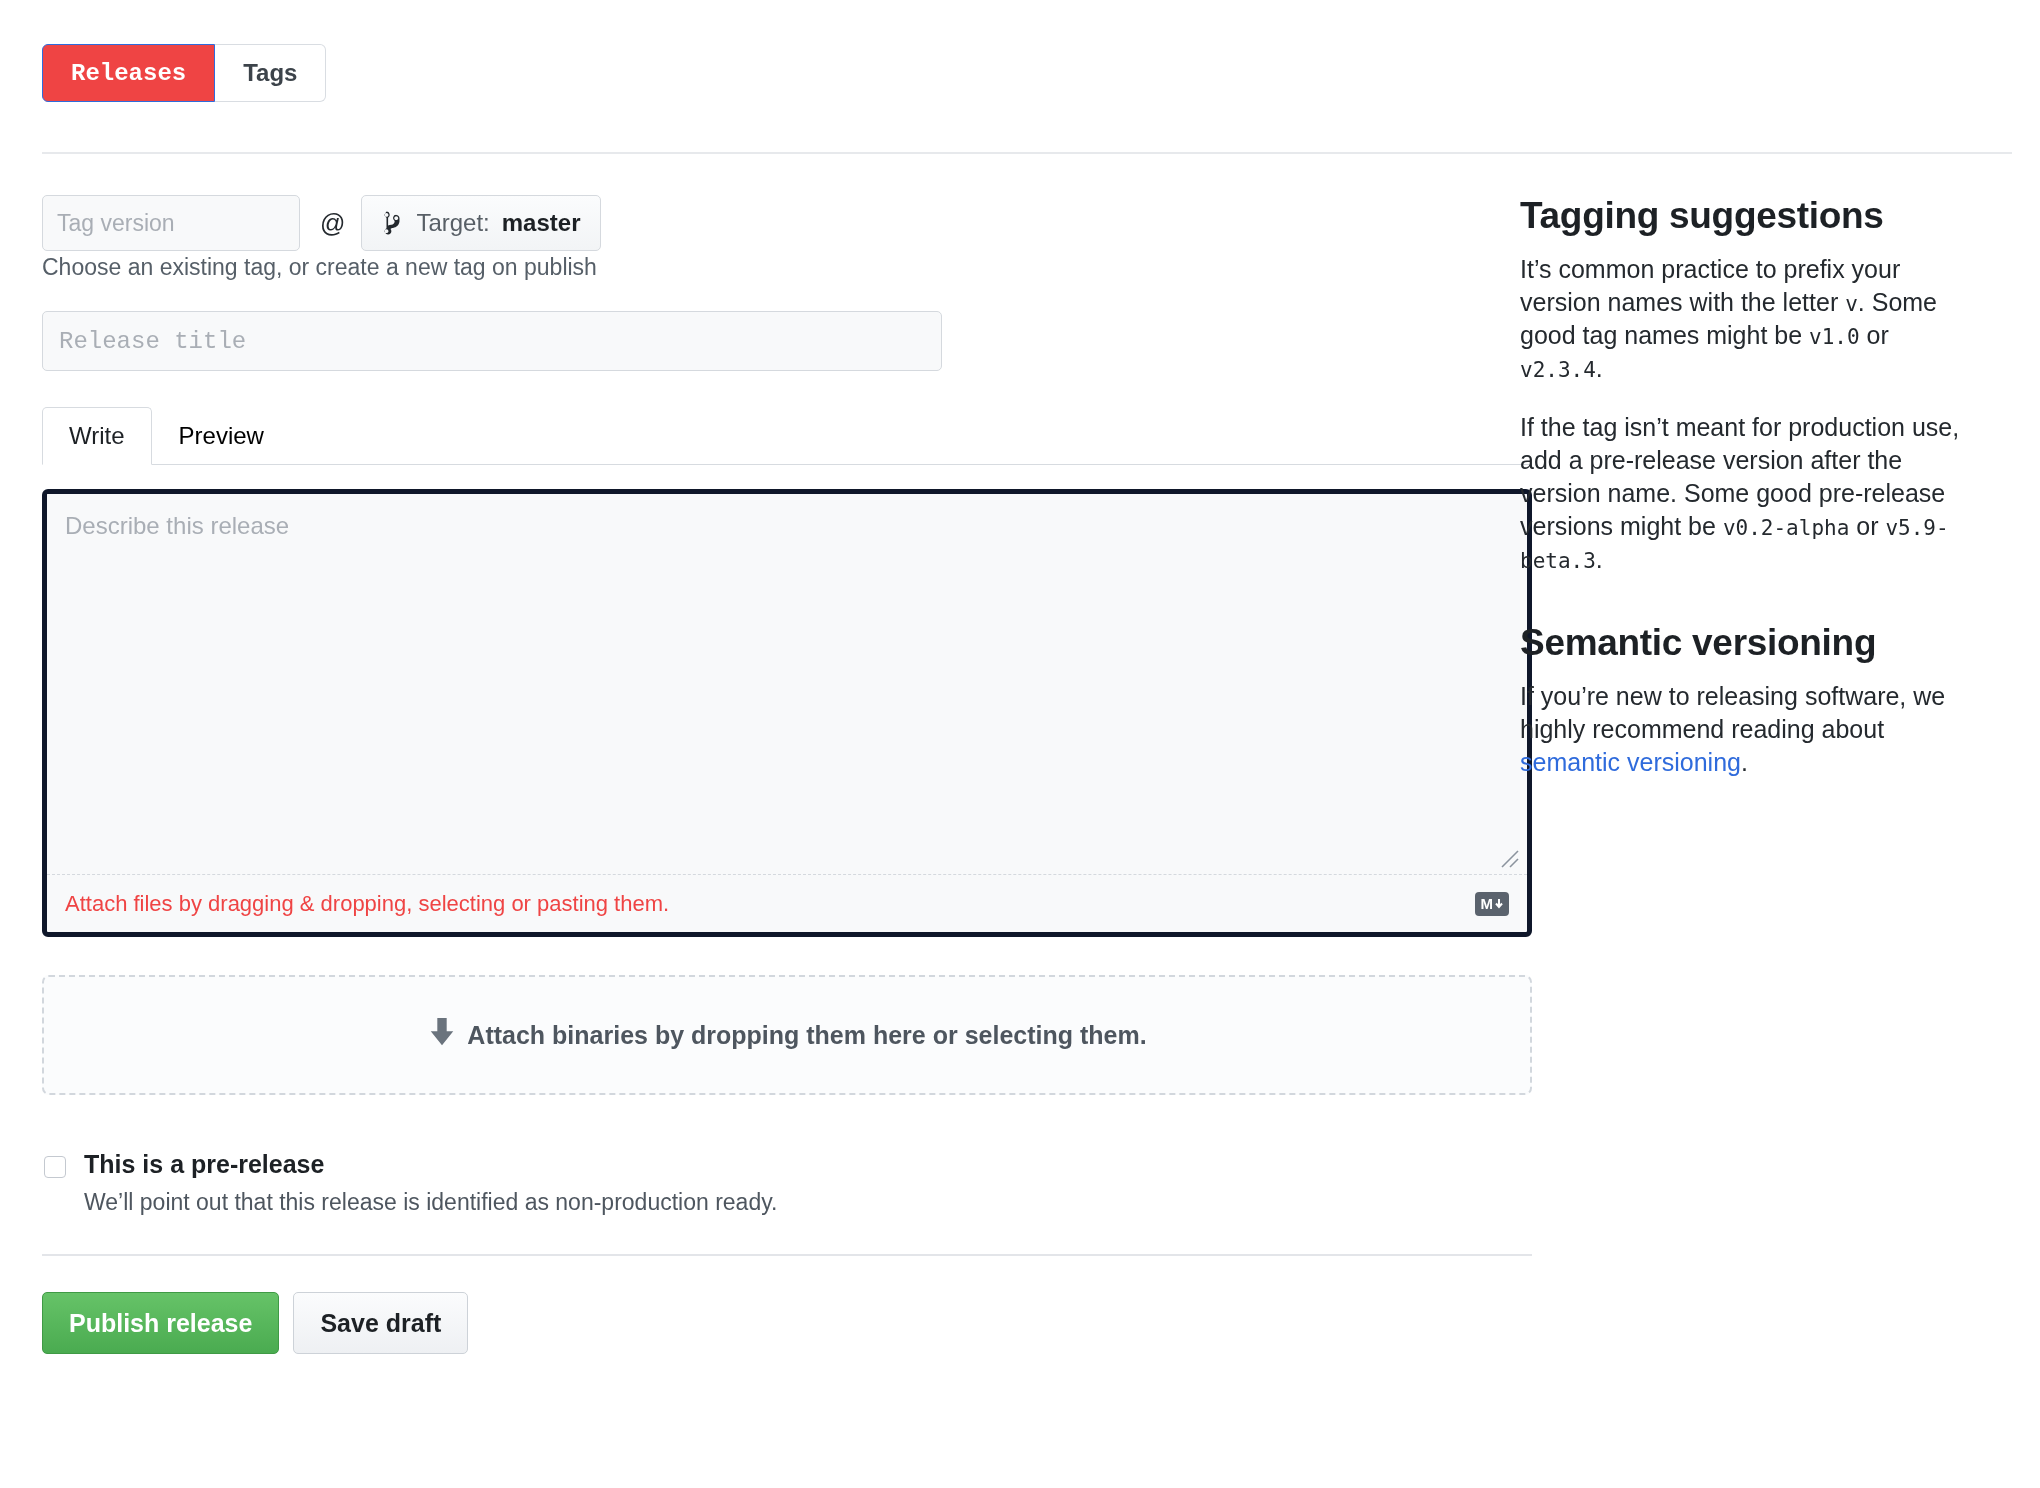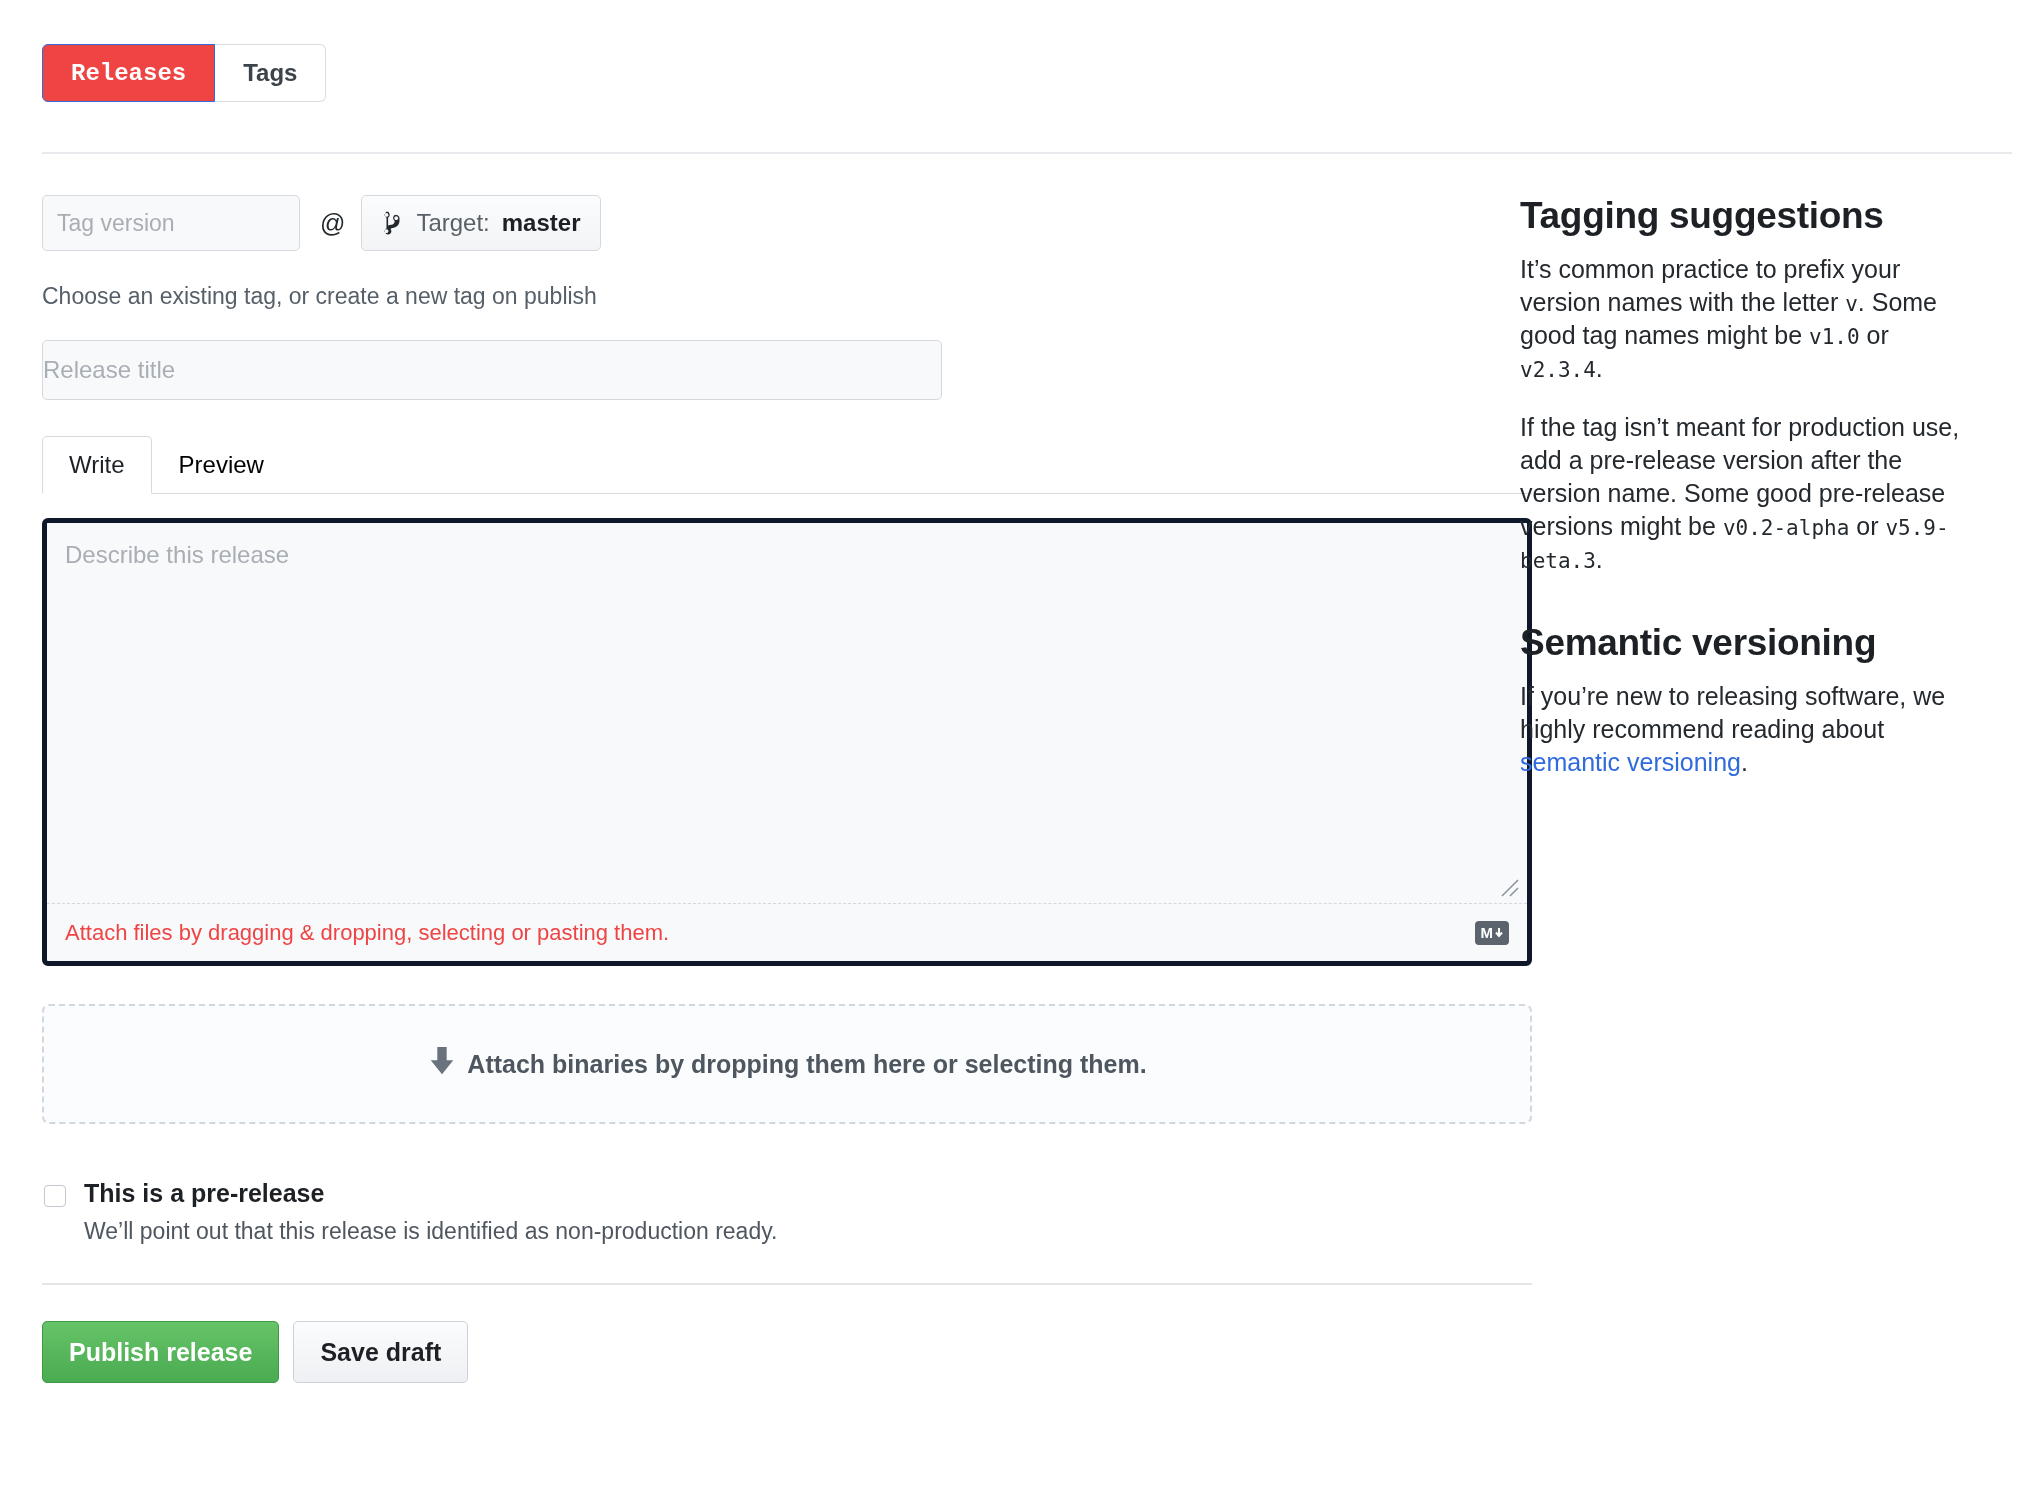--- a/index.html
+++ b/index.html
@@ -64,32 +64,32 @@
     border: 1px solid #d5d9de; border-radius: 5px;
     background: linear-gradient(#fbfcfd, #f2f4f6);
     font-size: 24px; color: #4a5057; cursor: pointer;
     white-space: nowrap;
   }
   .target-btn .target-label { color: #585f66; }
   .target-btn .target-value { font-weight: bold; color: #1d2125; }
   .branch-ico { display: block; }
 
   .help-text {
-    margin-top: 32px;
+    margin-top: 3px;
     font-size: 23px; color: #565f68;
   }
 
   
   .title-input {
     display: block; margin-top: 30px;
     width: 900px; height: 60px;
     border: 1px solid #d5d9de; border-radius: 5px;
     background: #f8f9fa;
-    font-size: 24px; font-family: Liberation Sans, sans-serif; color: #24292e;
-    padding: 0 0; outline: none;
+    font-size: 24px; font-family: Liberation Mono, monospace; color: #24292e;
+    padding: 0 16px; outline: none;
   }
   .title-input::placeholder { color: #a9aeb5; }
 
   
   .wp-tabs {
     margin-top: 36px; position: relative;
     height: 58px; width: 1490px;
   }
   .wp-tabs:after {
     content: ""; position: absolute; left: 0; right: 0; bottom: 0;

